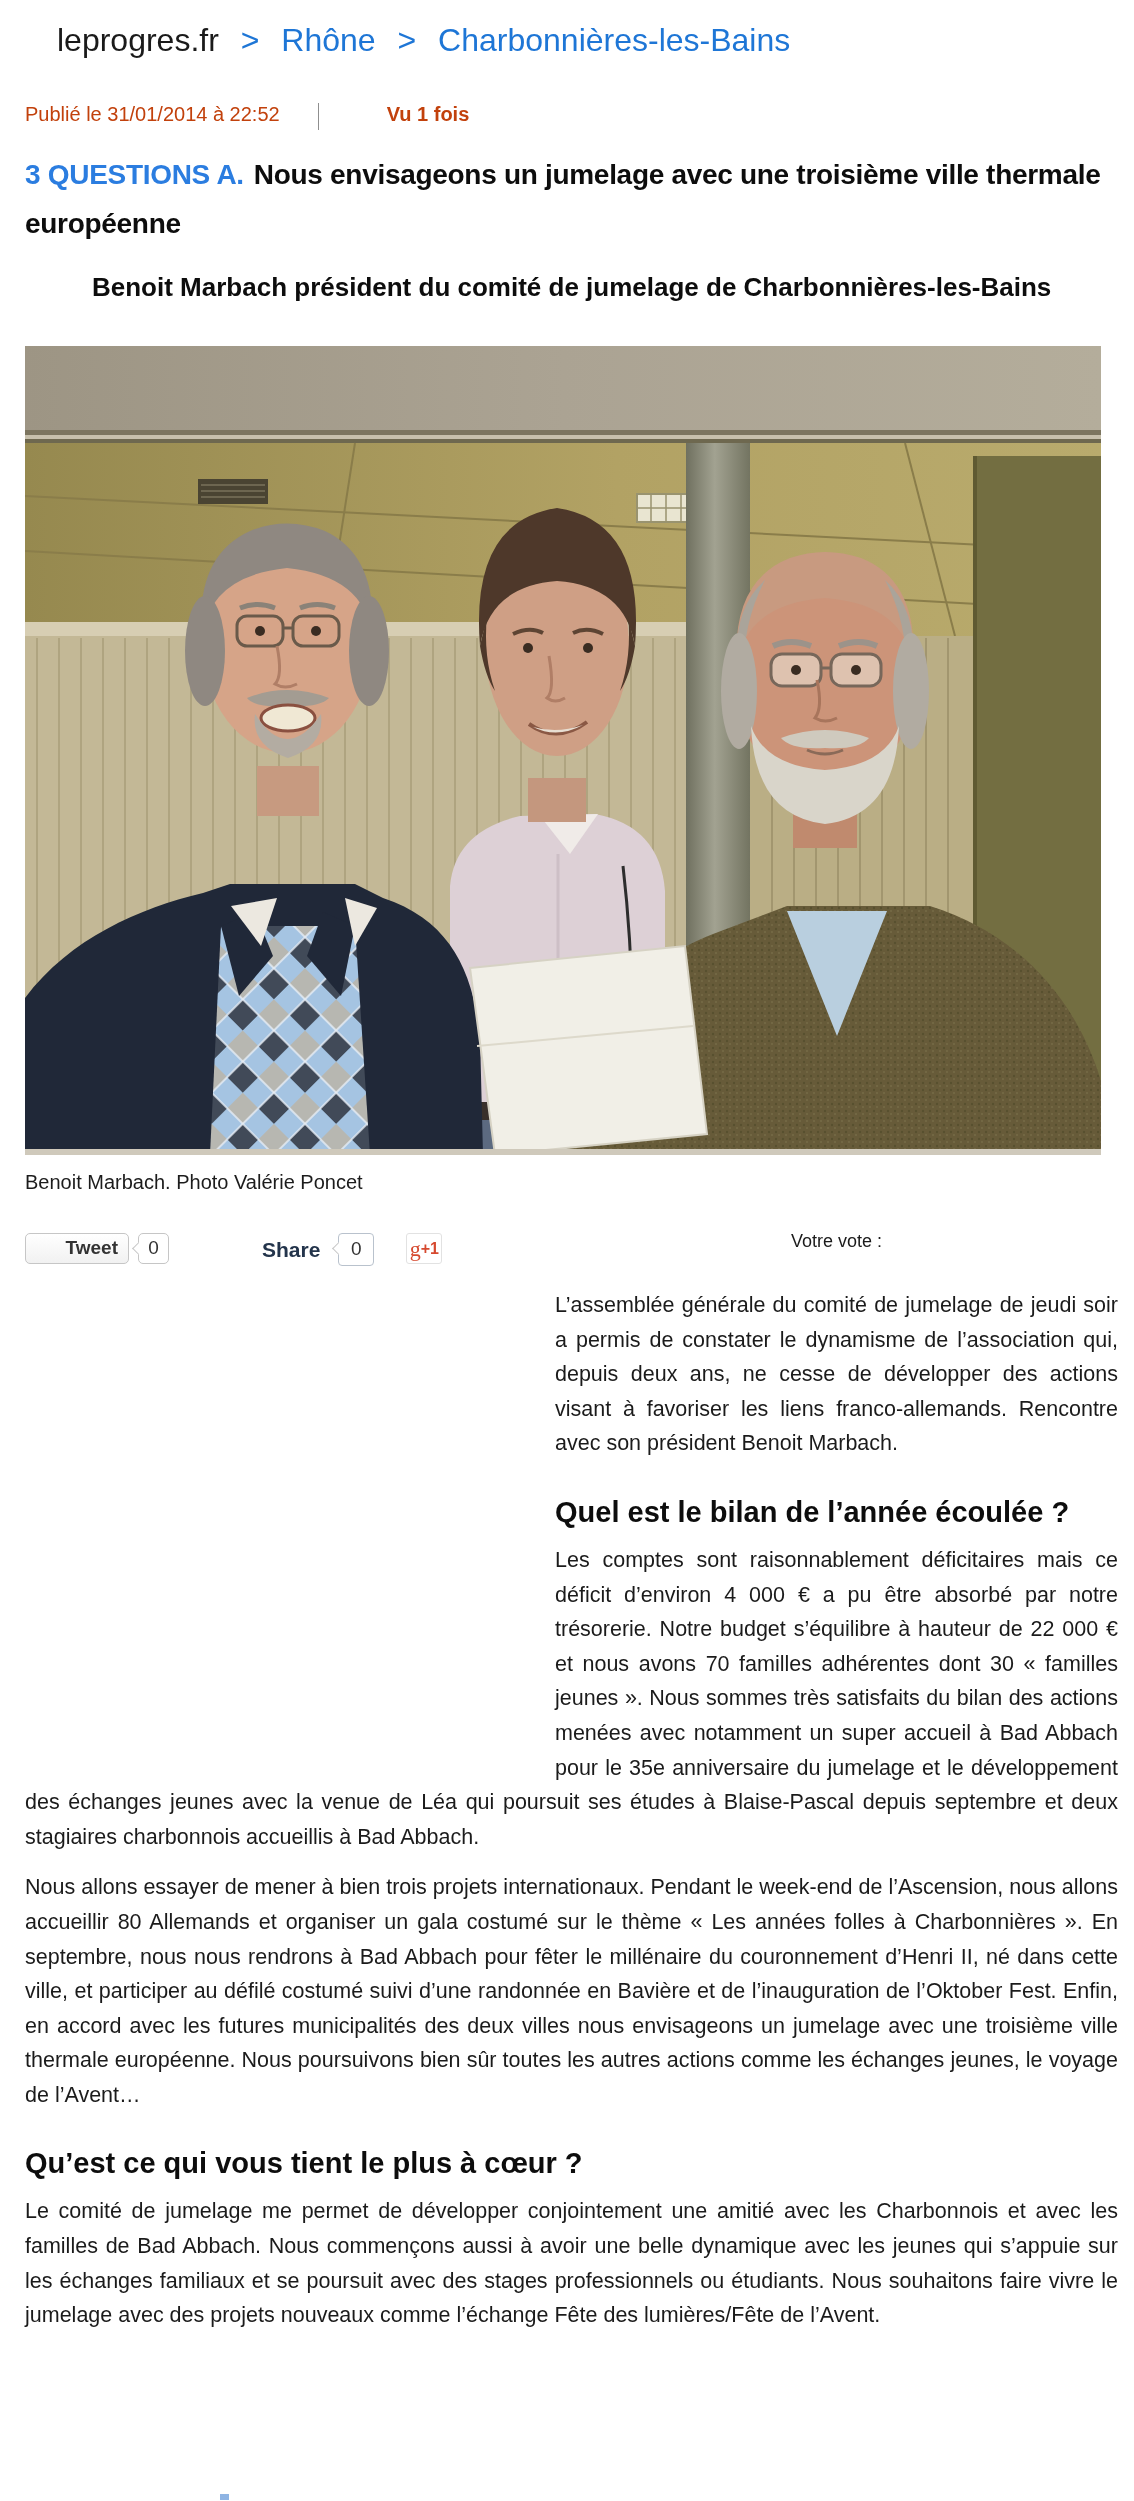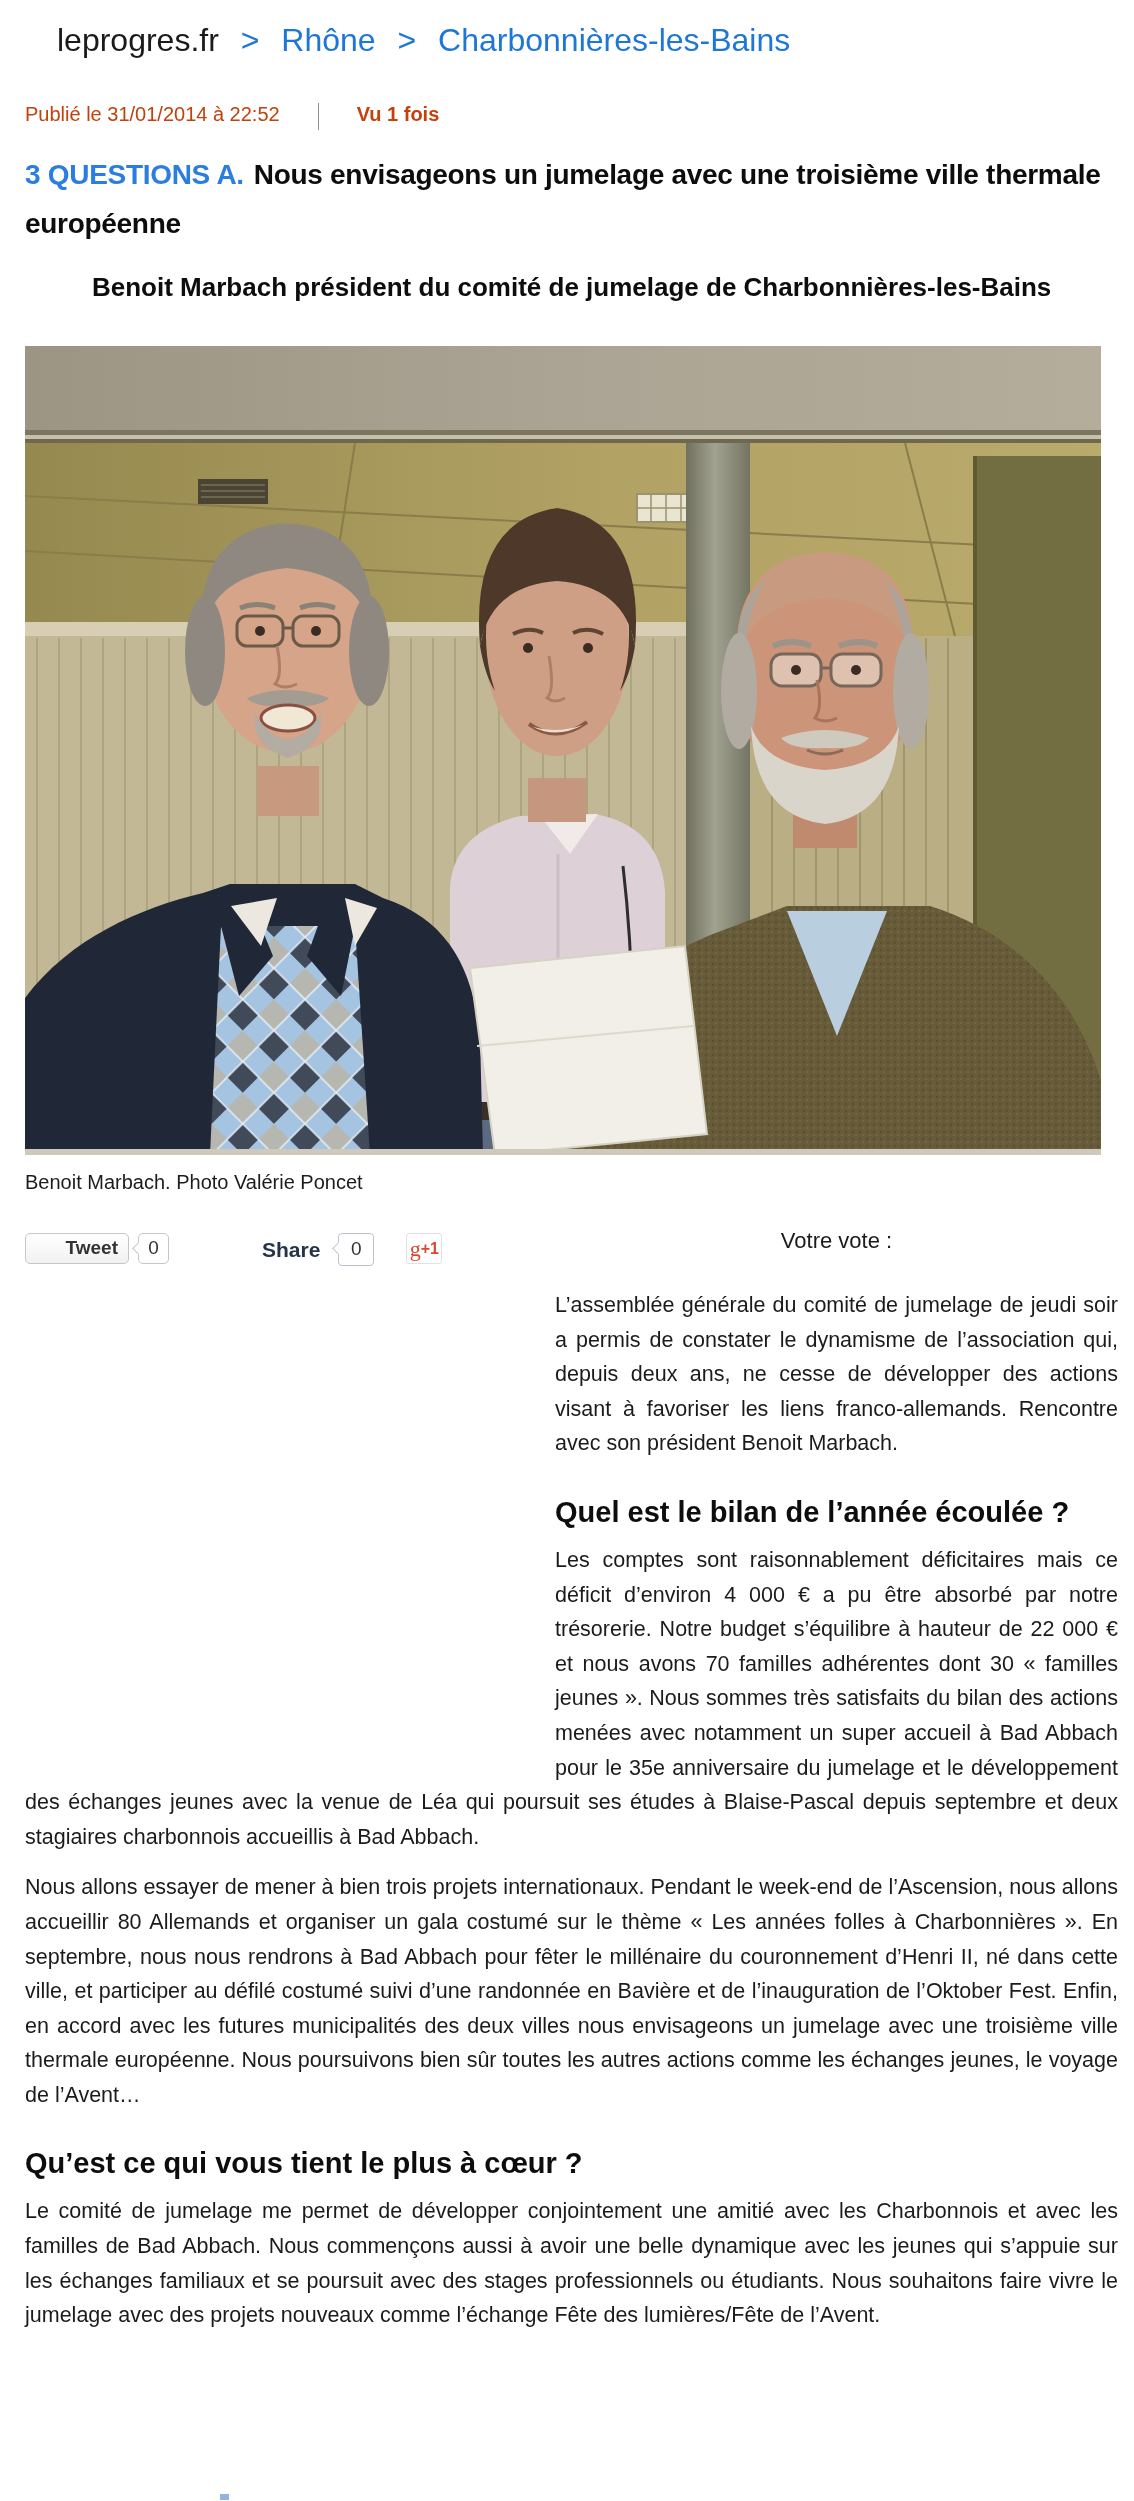--- a/index.html
+++ b/index.html
@@ -13,21 +13,21 @@
 
   
   .breadcrumb{padding:14px 0 0 32px;font-size:32px;color:#1a1a1a;margin-top:8px;}
   .breadcrumb .sep{color:#1e76d6;margin:0 13px;}
   .breadcrumb .bc-link{color:#1e76d6;text-decoration:none;cursor:pointer;}
   .breadcrumb .bc-site{color:#1a1a1a;text-decoration:none;cursor:pointer;}
 
   
   .meta{margin-top:44px;display:flex;align-items:flex-start;font-size:20px;color:#c2410c;gap:20px;}
   .meta .divider{width:1px;height:27px;background:#8f8f8f;margin:0 18px;}
-  .meta .views{font-weight:bold;}
+  .meta .views{font-weight:bold;margin-left:30px;}
 
   
   h1.title{margin:20px 0 0;font-size:28px;line-height:49px;font-weight:bold;color:#0d0d0d;letter-spacing:-0.3px;}
   h1 .kicker{color:#2b7de0;margin-right:10px;}
 
   .subtitle{margin:24px 0 0 67px;font-size:26px;font-weight:bold;color:#0d0d0d;}
 
   
   .photo-wrap{margin-top:43px;width:1076px;height:809px;overflow:hidden;background:#b3a86f;}
   .caption{margin-top:16px;font-size:20px;color:#1c1c1c;}
@@ -44,21 +44,21 @@
     font-size:19px;color:#333;margin-left:9px;cursor:pointer;}
   .count-bubble::before{content:'';position:absolute;left:-5px;top:10px;width:8px;height:8px;background:#fff;
     border-left:1px solid #c6c6c6;border-bottom:1px solid #c6c6c6;transform:rotate(45deg);}
   .share-label{margin-left:93px;font-size:21px;font-weight:bold;color:#23344b;cursor:pointer;}
   .share-bubble{margin-left:18px;min-width:36px;height:33px;border-color:#b9c2cd;border-radius:4px;}
   .gplus-btn{margin-left:32px;width:36px;height:31px;box-sizing:border-box;border:1px solid #e2e2e2;border-radius:3px;
     background:#fff;display:flex;align-items:center;justify-content:center;color:#d6492f;cursor:pointer;}
   .gplus-btn .g{font-family:"Liberation Serif",serif;font-size:22px;line-height:22px;}
   .gplus-btn .plusone{font-size:16px;font-weight:bold;line-height:16px;}
 
-  .vote-line{margin-top:8px;font-size:22px;line-height:26px;text-align:center;color:#1b1b1b;}
+  .vote-line{margin-top:8px;font-size:18px;line-height:26px;text-align:center;color:#1b1b1b;}
   p.intro{margin:34px 0 0;}
   h2.question{margin:36px 0 0;font-size:29px;line-height:30px;font-weight:bold;color:#0d0d0d;text-align:left;}
   p.answer{margin:16px 0 0;}
 
   .bottom-frag{position:absolute;left:220px;top:2494px;width:9px;height:6px;background:#8fb4e3;}
 </style>
 </head>
 <body>
 
 <div class="page">

